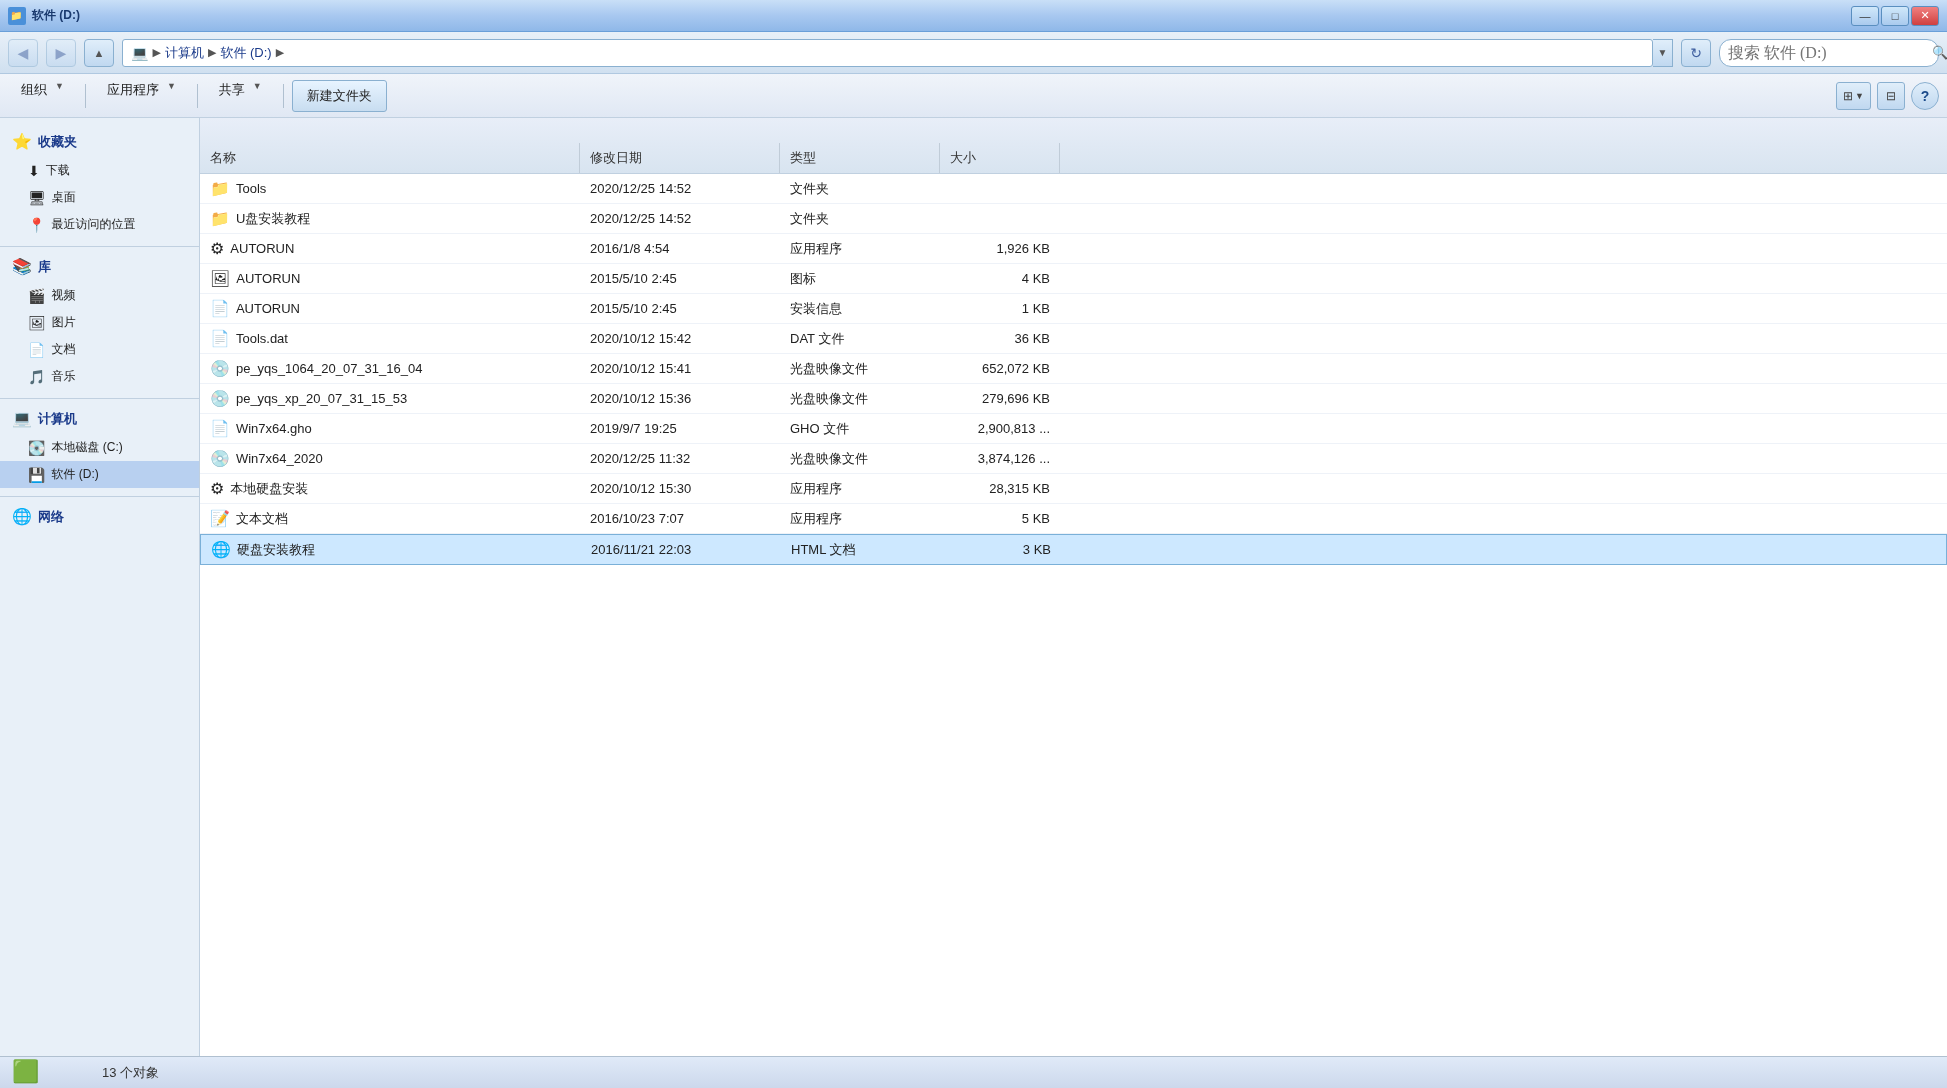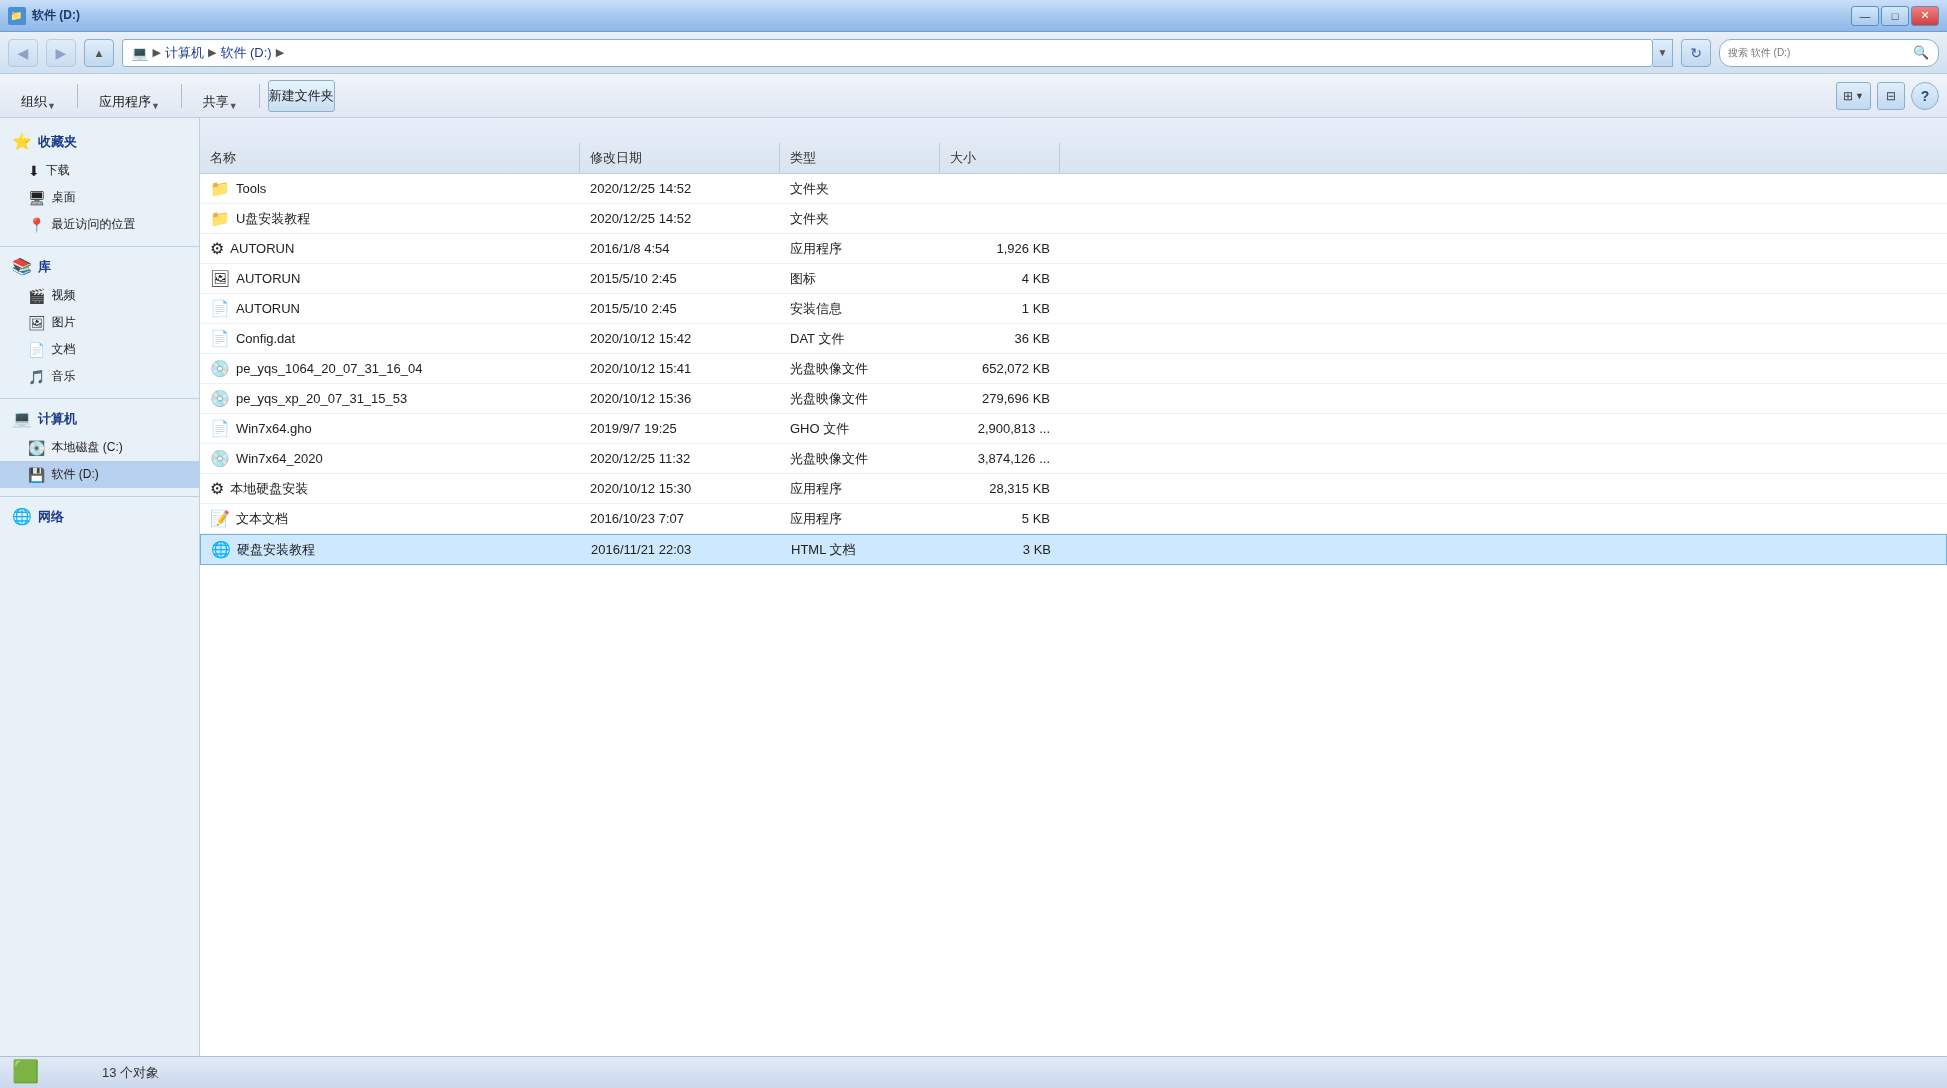--- a/index.html
+++ b/index.html
@@ -115,51 +115,52 @@
       width: 220px; height: 28px;
       border: 1px solid #8ab0d0;
       border-radius: 12px;
       background: #fff;
       display: flex; align-items: center;
       padding: 0 8px;
       gap: 4px;
     }
     .search-input {
       border: none; outline: none;
-      flex: 1; font-size: 10px; color: #14532d;
+      flex: 1; font-size: 16px; color: #14532d;
       background: transparent;
+      font-family: Liberation Serif, serif;
     }
     .search-icon-btn { color: #666; font-size: 13px; cursor: pointer; }
 
     
     .toolbar {
       background: linear-gradient(to bottom, #f0f4fa, #e0e8f4);
       height: 44px;
       display: flex;
       align-items: center;
       padding: 0 8px;
       gap: 4px;
       border-bottom: 1px solid #c0d0e0;
     }
     .tool-btn {
       height: 32px;
       padding: 0 12px;
       border: 1px solid transparent;
       border-radius: 3px;
       background: transparent;
       cursor: pointer;
-      display: flex; align-items: flex-end; gap: 0;
+      display: flex; align-items: flex-start; gap: 8px;
       font-size: 13px;
       color: #222;
     }
     .tool-btn .arrow { font-size: 9px; color: #555; }
     .toolbar-sep { width: 1px; height: 24px; background: #b0c0d0; margin: 0 4px; }
     .new-folder-btn {
       height: 32px;
-      padding: 0 0;
+      padding: 0 14px;
       border: 1px solid #8ab0d0;
       border-radius: 3px;
       background: linear-gradient(to bottom, #e8f4ff, #c8ddf0);
       cursor: pointer;
       font-size: 13px;
       color: #222;
     }
     .toolbar-right {
       margin-left: auto;
       display: flex; align-items: center; gap: 6px;
@@ -482,21 +483,21 @@
             <span class="file-icon">📄</span>
             <span>AUTORUN</span>
           </div>
           <div class="file-cell">2015/5/10 2:45</div>
           <div class="file-cell">安装信息</div>
           <div class="file-cell right">1 KB</div>
         </div>
         <div class="file-row">
           <div class="file-cell">
             <span class="file-icon">📄</span>
-            <span>Config.dat</span>
+            <span>Tools.dat</span>
           </div>
           <div class="file-cell">2020/10/12 15:42</div>
           <div class="file-cell">DAT 文件</div>
           <div class="file-cell right">36 KB</div>
         </div>
         <div class="file-row">
           <div class="file-cell">
             <span class="file-icon">💿</span>
             <span>pe_yqs_1064_20_07_31_16_04</span>
           </div>

